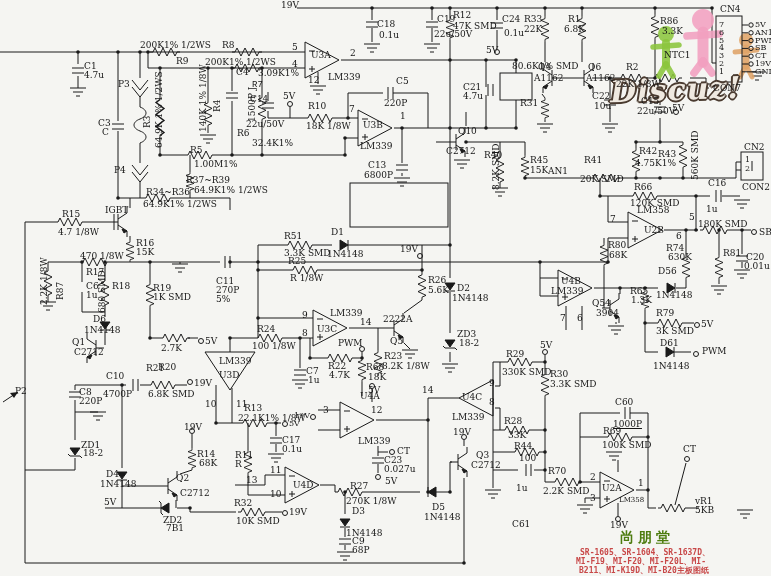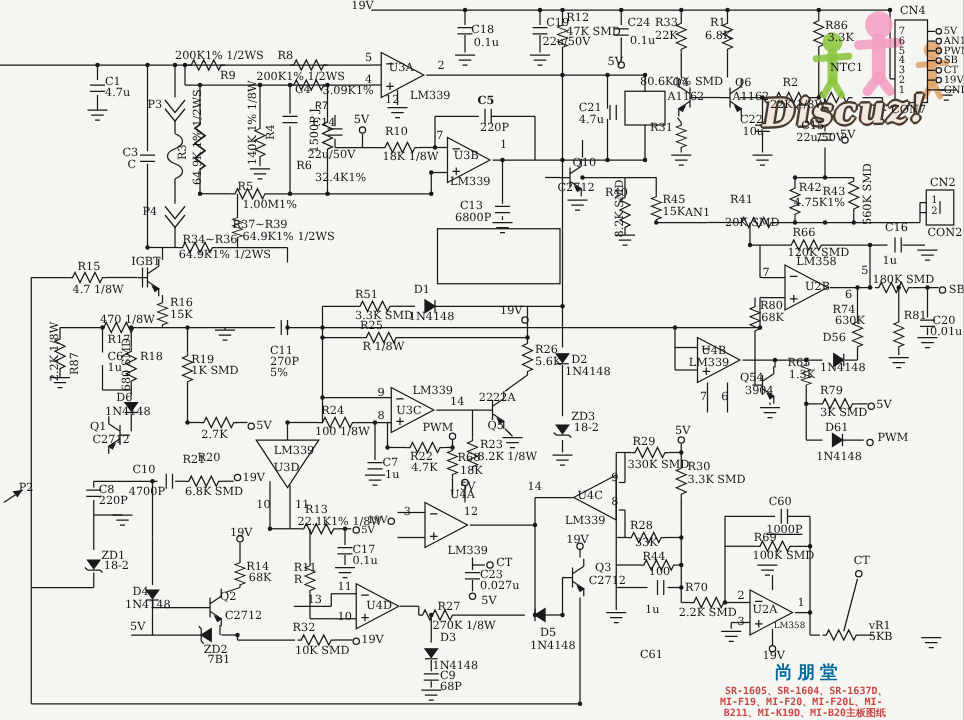--- a/index.html
+++ b/index.html
@@ -9,21 +9,21 @@
   .lbl{position:absolute;font:9px "DejaVu Serif",serif;color:#161616;white-space:nowrap;
        line-height:1;letter-spacing:0;}
   .lbl.rot{transform:rotate(-90deg);transform-origin:left top;}
   .watermark{position:absolute;left:148px;top:106px;font:bold 36px "DejaVu Serif",serif;
        color:#e8000f;letter-spacing:1px;white-space:nowrap;opacity:.92;}
   .discuz{position:absolute;left:610px;top:72px;font:bold italic 30px "DejaVu Serif",serif;
        color:#efe9e0;white-space:nowrap;transform:rotate(-2deg);letter-spacing:1px;
        text-shadow:-2px 0 #4a3b30,2px 0 #4a3b30,0 -2px #4a3b30,0 2px #4a3b30,
                    -1px -1px #4a3b30,1px 1px #4a3b30,1px -1px #4a3b30,-1px 1px #4a3b30;}
   .ft-title{position:absolute;left:620px;top:529px;font:bold 14px "DejaVu Serif",serif;
-       color:#0369a1;letter-spacing:4px;}
+       color:#4d7c0f;letter-spacing:4px;}
   .ft-line{position:absolute;font:bold 8px "DejaVu Sans Mono",monospace;color:#c84848;
        white-space:nowrap;letter-spacing:0px;}
 </style>
 </head>
 <body>
 
 <div class="page">
   <svg id="schem" width="771" height="576" viewBox="0 0 771 576">
     <defs>
       <g id="rh">
@@ -785,21 +785,21 @@
       <div class="lbl" style="left: 486px; top: 46px;">5V</div>
       <div class="lbl" style="left: 283px; top: 92px;">5V</div>
       <div class="lbl" style="left: 250px; top: 95px;">C14</div>
       <div class="lbl" style="left: 246px; top: 120px;">22u/50V</div>
       <div class="lbl" style="left: 308px; top: 102px;">R10</div>
       <div class="lbl" style="left: 306px; top: 122px;">18K 1/8W</div>
       <div class="lbl" style="left: 363px; top: 121px;">U3B</div>
       <div class="lbl" style="left: 360px; top: 142px;">LM339</div>
       <div class="lbl" style="left: 349px; top: 105px;">7</div>
       <div class="lbl" style="left: 400px; top: 112px;">1</div>
-      <div class="lbl" style="left: 382px; top: 77px; font-weight: bold;">C5</div>
+      <div class="lbl" style="left: 396px; top: 77px;">C5</div>
       <div class="lbl" style="left: 384px; top: 99px;">220P</div>
       <div class="lbl" style="left: 368px; top: 161px;">C13</div>
       <div class="lbl" style="left: 364px; top: 171px;">6800P</div>
       <div class="lbl" style="left: 458px; top: 127px;">Q10</div>
       <div class="lbl" style="left: 446px; top: 147px;">C2712</div>
       <div class="lbl" style="left: 484px; top: 151px;">R40</div>
       <div class="lbl rot" style="left: 492px; top: 190px;">8.2K SMD</div>
       <div class="lbl" style="left: 530px; top: 156px;">R45</div>
       <div class="lbl" style="left: 530px; top: 166px;">15K</div>
       <div class="lbl" style="left: 548px; top: 167px;">AN1</div>

